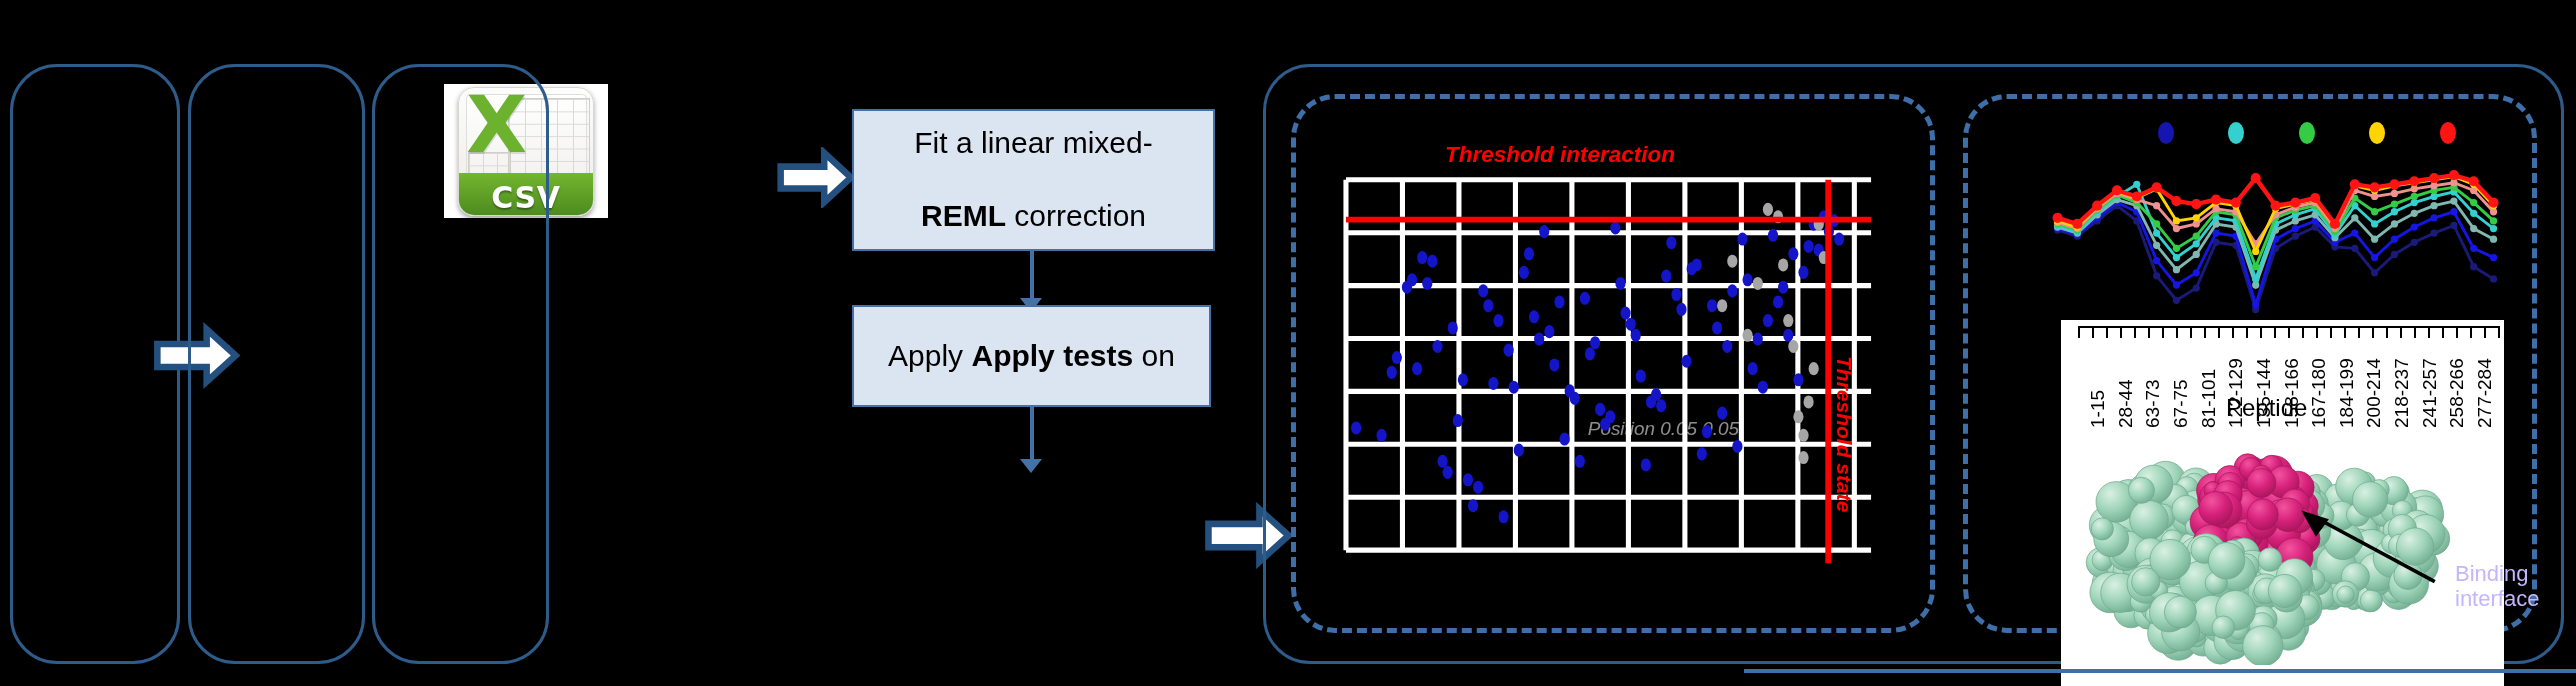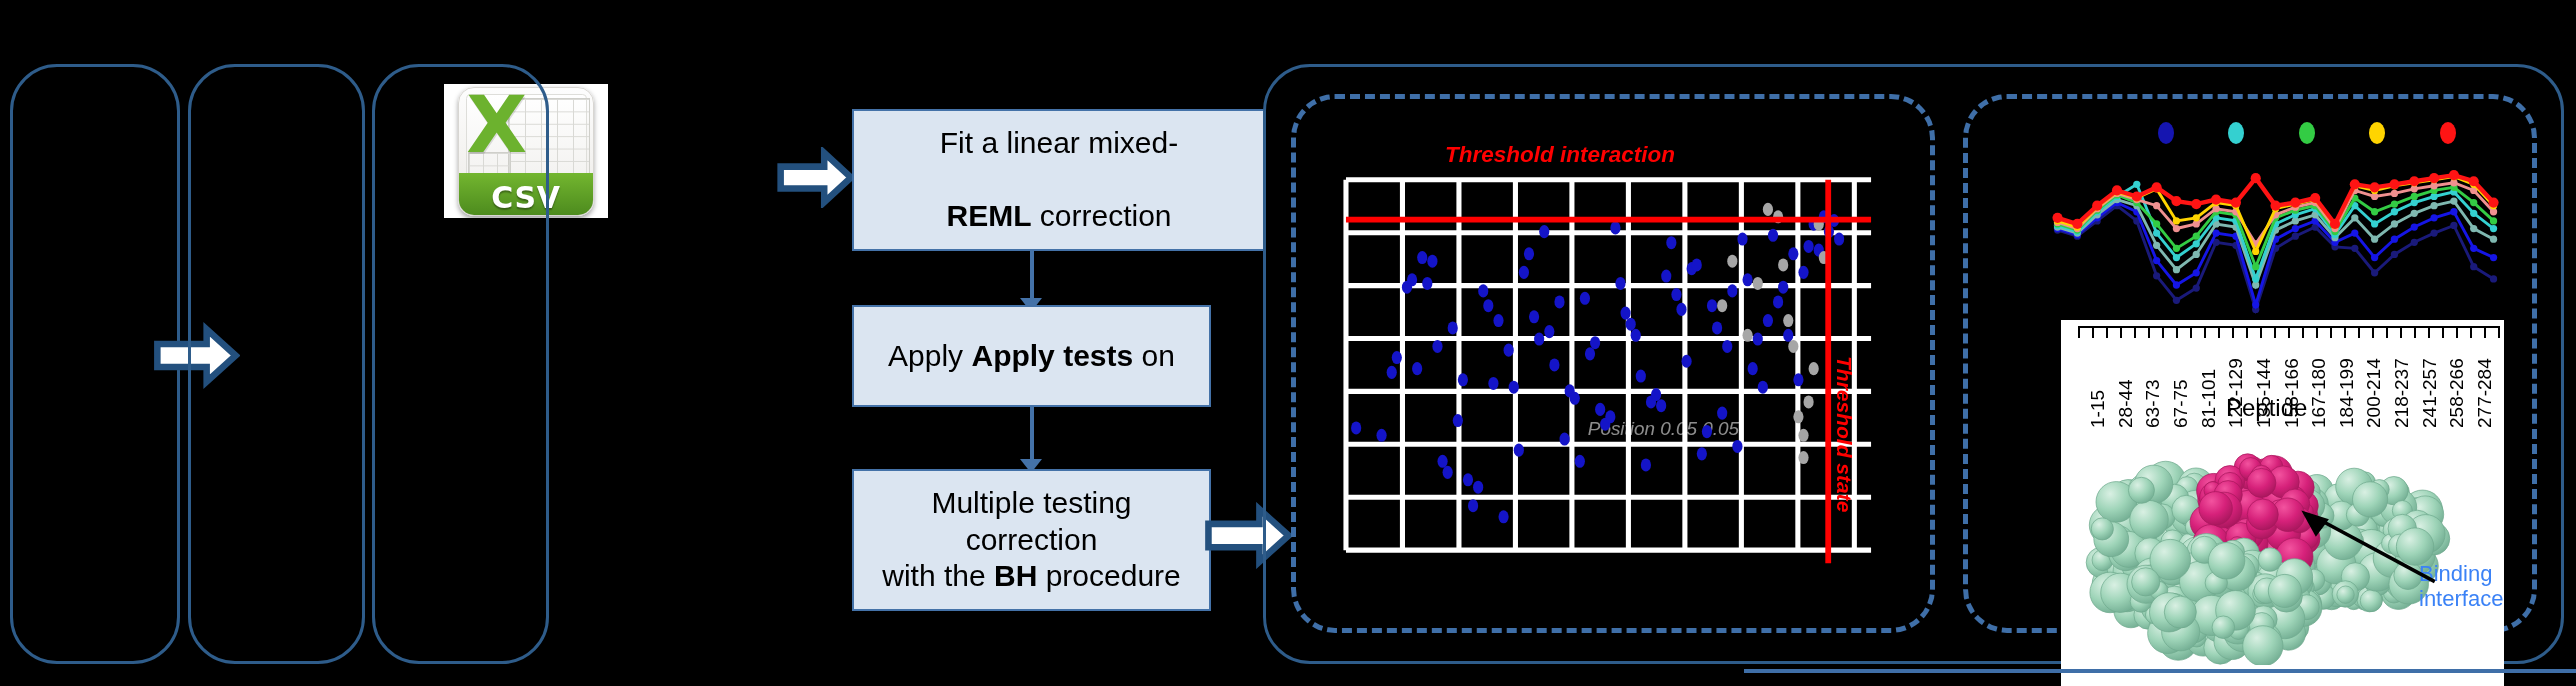--- a/index.html
+++ b/index.html
@@ -58,21 +58,21 @@
 
   
   .pepwrap{position:absolute;}
   .legdot{position:absolute;border-radius:50%;}
 
   
   .whitebox{position:absolute;background:#fff;}
   .pep-ticklab{position:absolute;color:#000;font-size:19px;white-space:nowrap;
       transform:rotate(-90deg);transform-origin:left top;font-family:"Liberation Sans",sans-serif;}
   .pep-axis-title{position:absolute;color:#000;font-size:24px;white-space:nowrap;}
-  .binding-lab{position:absolute;color:#3b82f6;font-size:22px;line-height:1.15;white-space:nowrap;}
+  .binding-lab{position:absolute;color:#c4b5fd;font-size:22px;line-height:1.15;white-space:nowrap;margin-left:36px;}
   .zeroLab{position:absolute;color:#000;font-size:19.6px;}
   .botline{position:absolute;background:#3f6fa8;height:3.6px;}
 </style>
 </head>
 <body>
 
 <div class="stage">
 
   <div class="panel" style="left:10.2px;top:64px;width:170px;height:600px;"></div>
 
@@ -97,47 +97,40 @@
   </div>
 
   <div class="arrow" style="left:776px;top:147px;width:79px;height:61px;">
     <svg width="79" height="61" viewBox="0 0 108 84">
       <polygon points="6,27 66,27 66,8 103,42 66,76 66,57 6,57" fill="#ffffff" stroke="#23507e" stroke-width="9" stroke-linejoin="miter"></polygon>
     </svg>
   </div>
 
   <div class="panel" style="left:372px;top:64px;width:177px;height:600px;"></div>
 
-  <div class="pbox" style="left:852px;top:109px;width:414px;height:142px;">
+  <div class="pbox" style="left:852px;top:109px;width:363px;height:142px;">
     <div>
       <span>Fit a linear mixed-</span><br>
       <br>
       <b>REML</b><span> correction</span>
     </div>
   </div>
 
   <div class="vconn" style="left:1030px;top:251px;height:52px;"></div>
   <div class="vhead" style="left:1020px;top:298px;"></div>
 
   <div class="pbox" style="left:852px;top:305px;width:359px;height:102px;">
     <div>
       <span>Apply </span><b>Apply tests</b><span> on</span><br>
     </div>
   </div>
 
   <div class="vconn" style="left:1030px;top:407px;height:57px;"></div>
   <div class="vhead" style="left:1020px;top:459px;"></div>
 
-  <div class="pbox" style="left:852px;top:469px;width:359px;height:142px;">
-    <div>
-      <span>Multiple testing</span><br>
-      <span>correction</span><br>
-      <span>with the </span><b>BH</b><span> procedure</span>
-    </div>
-  </div>
 
   <div class="arrow" style="left:1204px;top:502px;width:89px;height:67px;">
     <svg width="89" height="67" viewBox="0 0 122 92">
       <polygon points="6,30 76,30 76,10 116,46 76,82 76,62 6,62" fill="#ffffff" stroke="#23507e" stroke-width="9" stroke-linejoin="miter"></polygon>
     </svg>
   </div>
 
   <div class="panel" style="left:1263px;top:64px;width:1301px;height:600px;"></div>
 
   <div class="panel dashed" style="left:1291px;top:94px;width:644px;height:539px;"></div>

